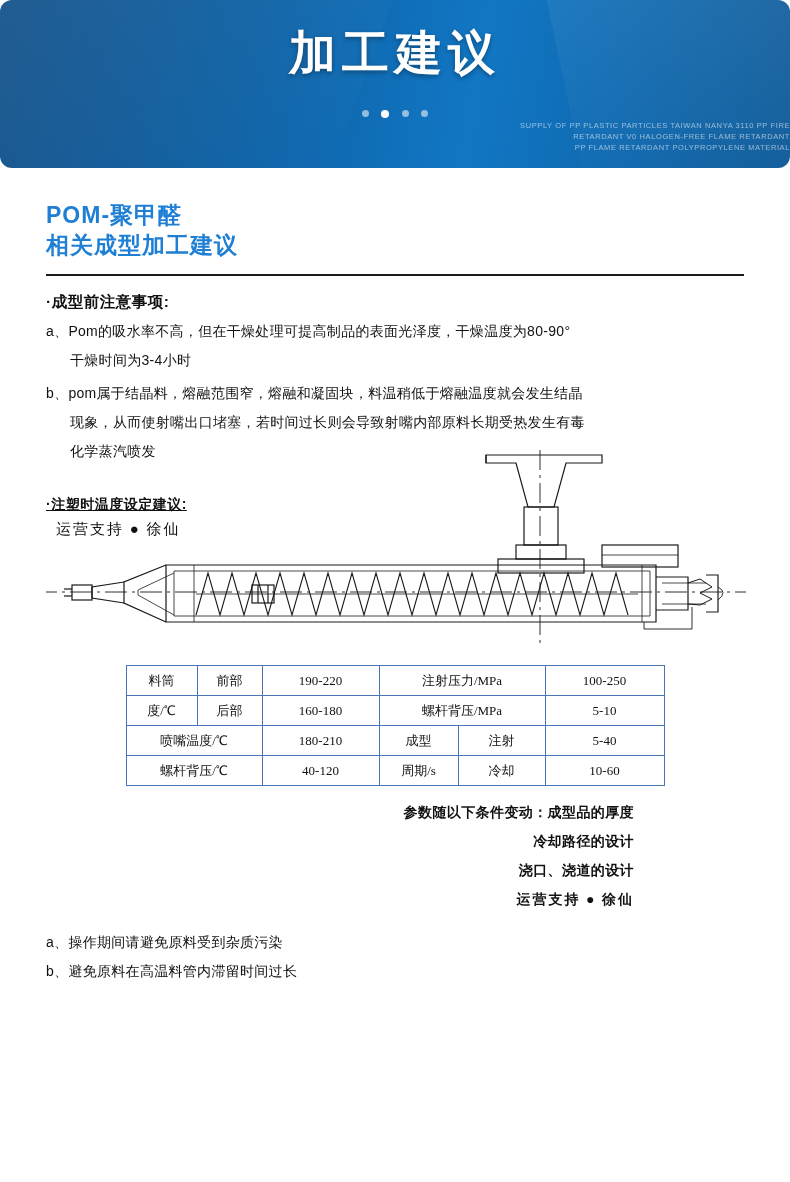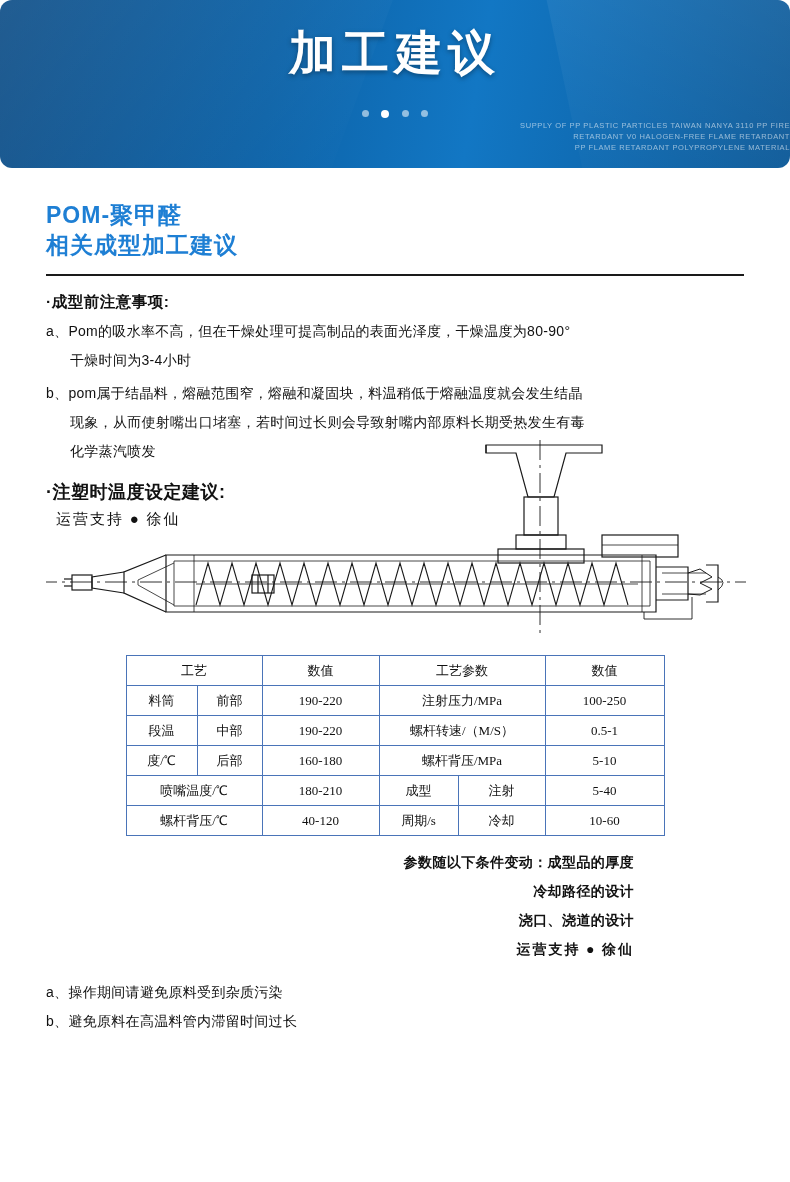--- a/index.html
+++ b/index.html
@@ -113,24 +113,25 @@
     line-height: 29px;
     margin-top: 4px;
     letter-spacing: 0.3px;
   }
   .para .indent {
     display: block;
     padding-left: 24px;
   }
 
   .sec-head2 {
-    margin-top: 14px;
-    font-size: 18px;
+    margin-top: 30px;
+    font-size: 14px;
     font-weight: bold;
     letter-spacing: 0.5px;
+    text-decoration: underline;
   }
   .signature {
     font-family: "Liberation Serif", serif;
     font-size: 15px;
     letter-spacing: 2px;
     margin-top: 6px;
     padding-left: 10px;
   }
 
   
@@ -294,38 +295,25 @@
 
         <path d="M598 175 L598 182 L646 182 L646 160" stroke-width="0.9"></path>
       </g>
     </svg>
   </div>
 
   <div class="table-wrap">
     <table class="params">
       <tbody>
         <tr>
-          <td class="c1 head" colspan="2">工艺</td>
-          <td class="c3 head">数值</td>
-          <td class="wide2 head" colspan="2">工艺参数</td>
-          <td class="c6 head">数值</td>
-        </tr>
-        <tr>
           <td class="c1">料筒</td>
           <td class="c2">前部</td>
           <td class="c3">190-220</td>
           <td class="wide2" colspan="2">注射压力/MPa</td>
           <td class="c6">100-250</td>
-        </tr>
-        <tr>
-          <td class="c1">段温</td>
-          <td class="c2">中部</td>
-          <td class="c3">190-220</td>
-          <td class="wide2" colspan="2">螺杆转速/（M/S）</td>
-          <td class="c6">0.5-1</td>
         </tr>
         <tr>
           <td class="c1">度/℃</td>
           <td class="c2">后部</td>
           <td class="c3">160-180</td>
           <td class="wide2" colspan="2">螺杆背压/MPa</td>
           <td class="c6">5-10</td>
         </tr>
         <tr>
           <td class="c1" colspan="2">喷嘴温度/℃</td>

